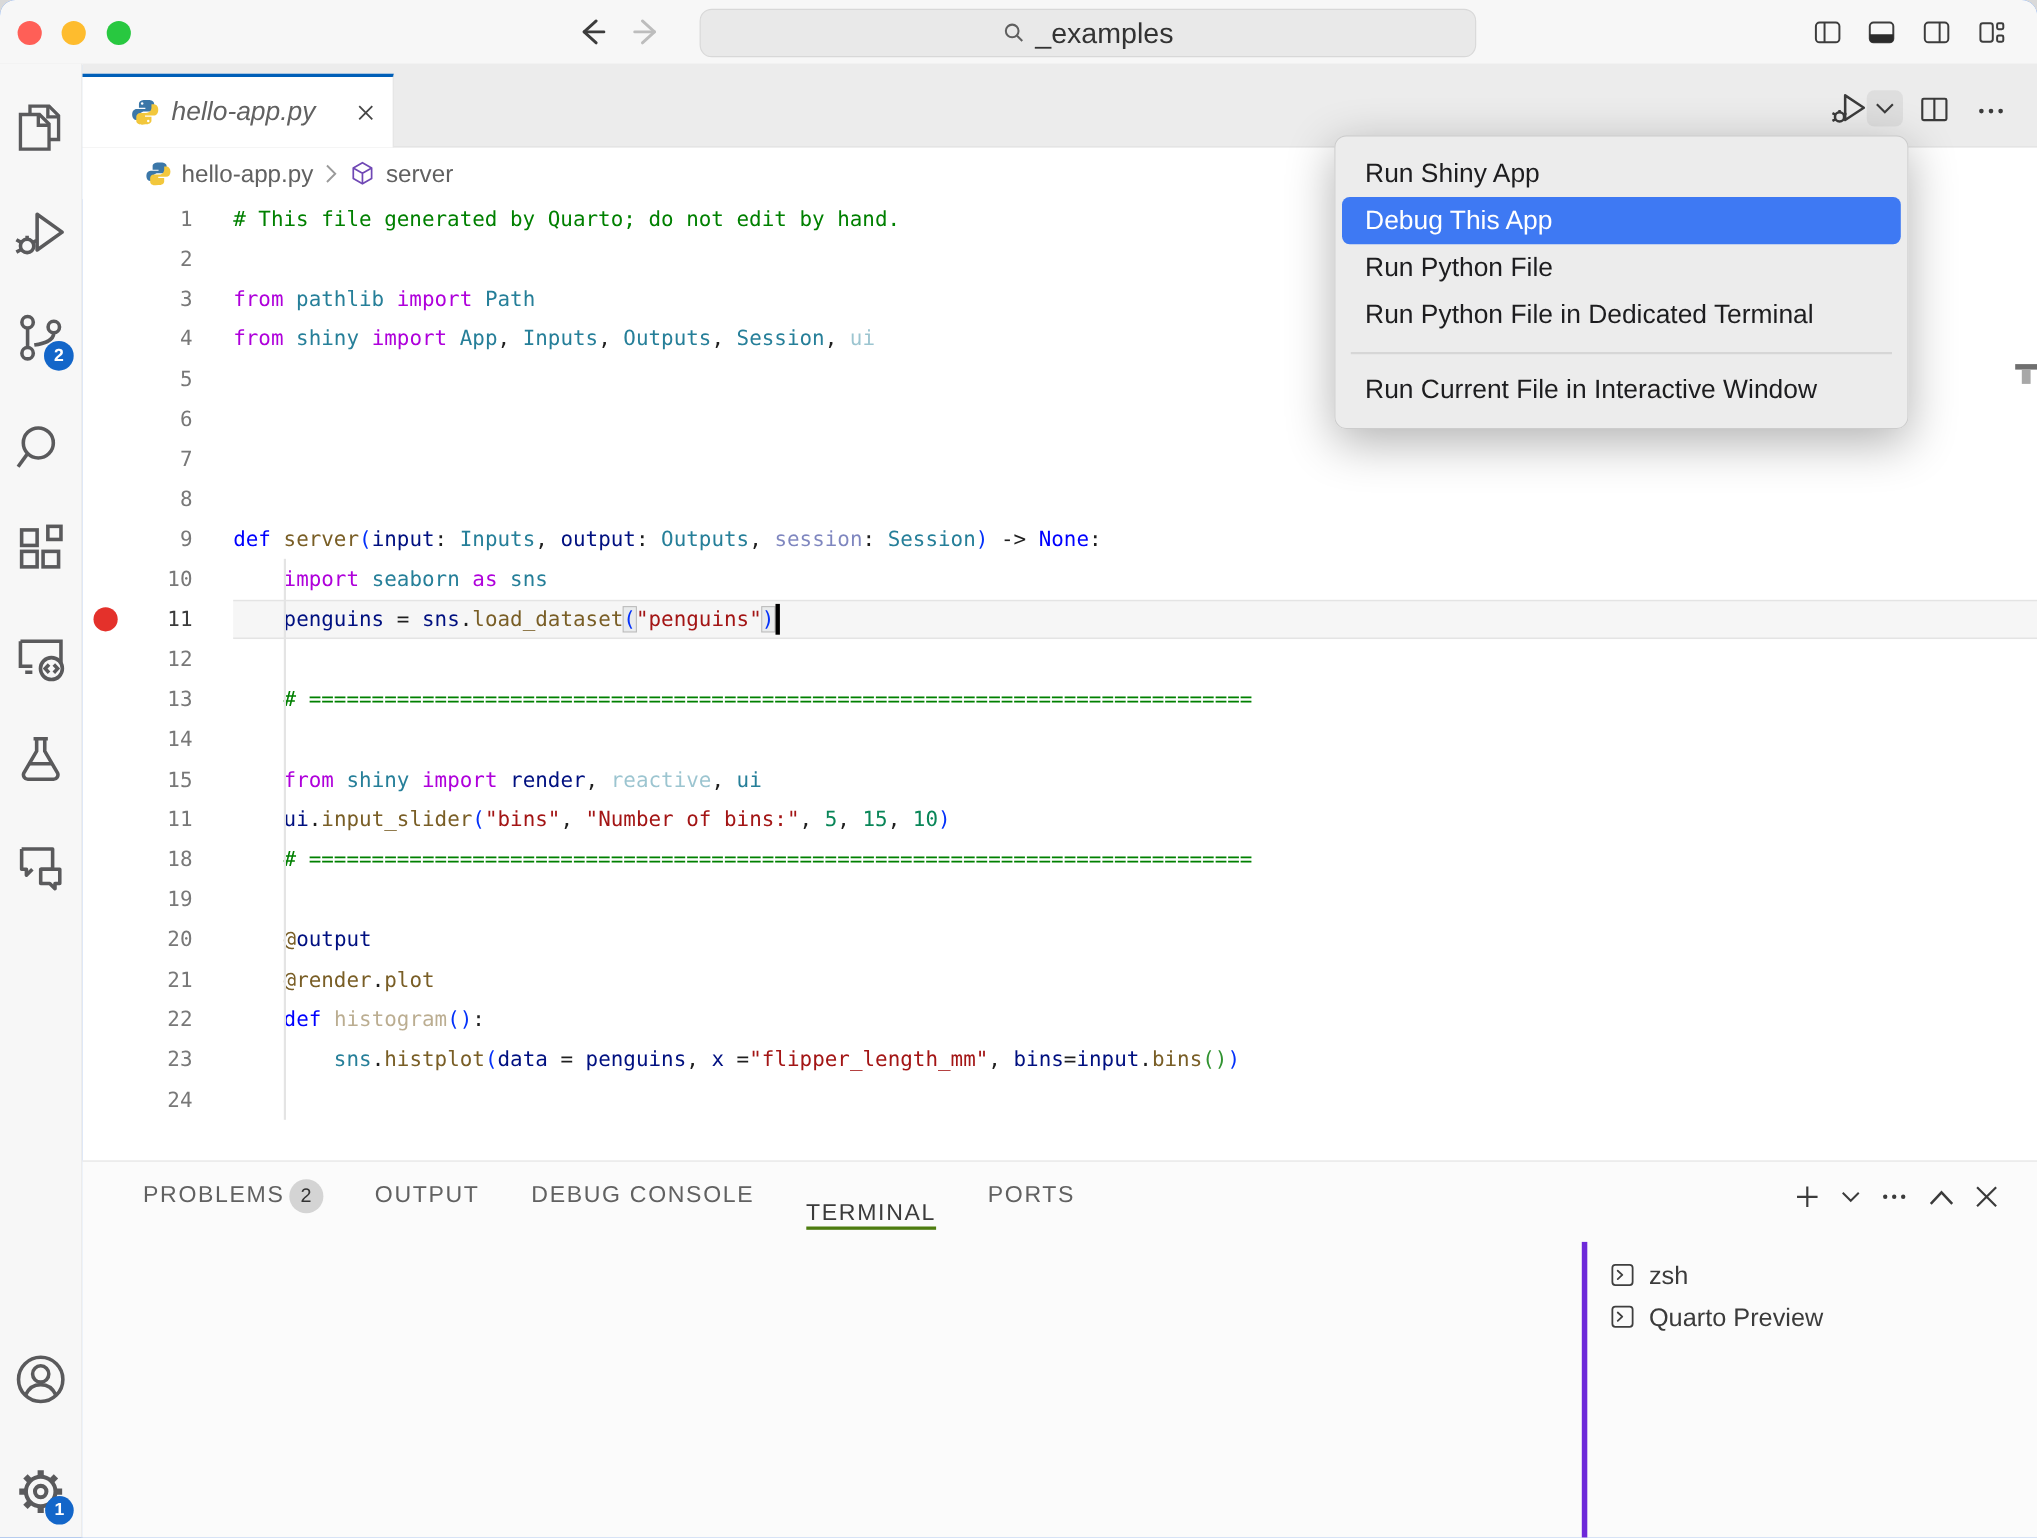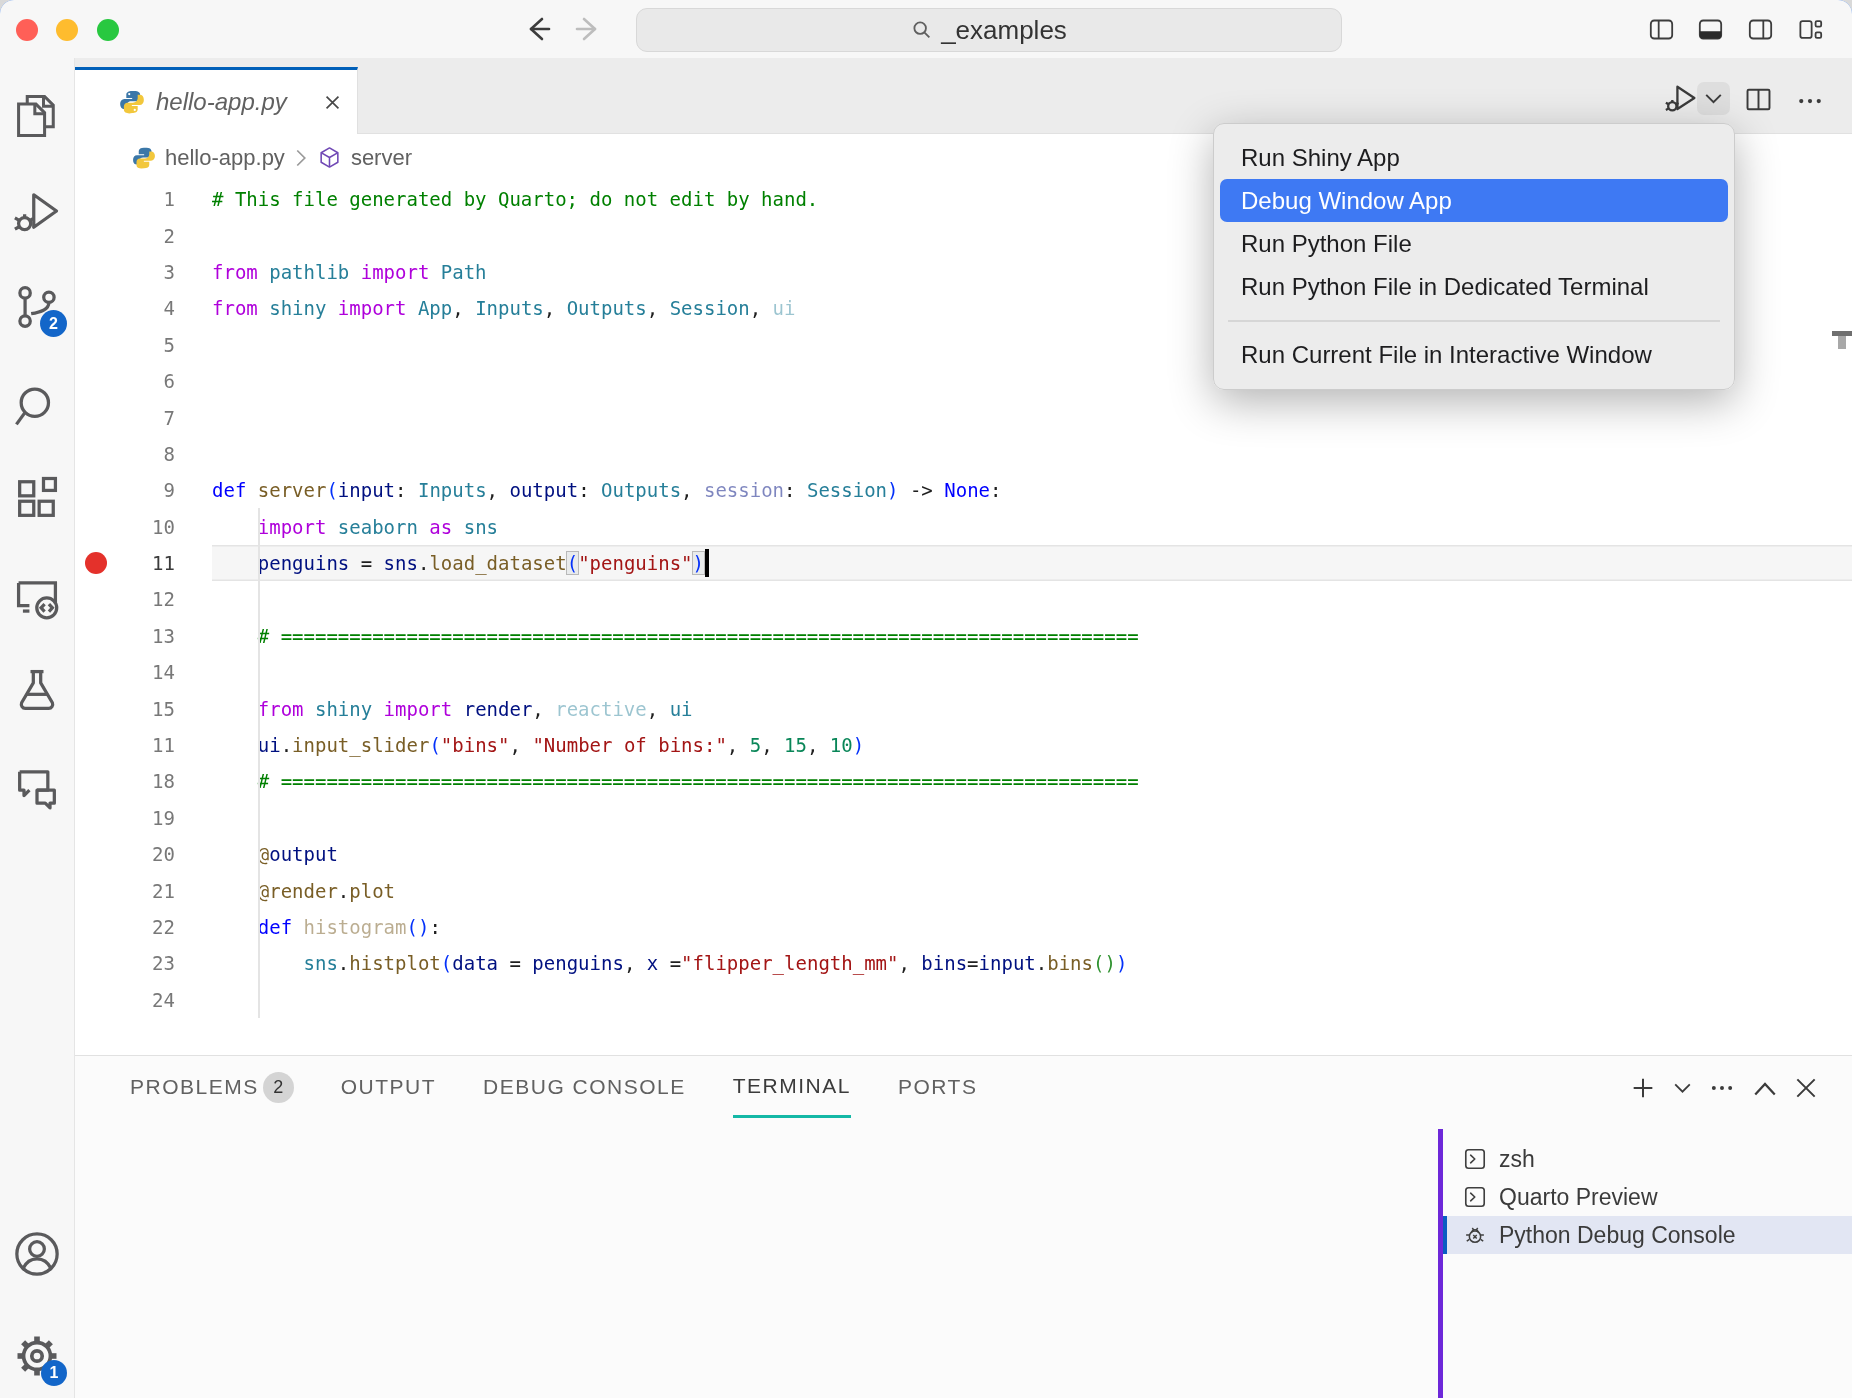--- a/index.html
+++ b/index.html
@@ -51,21 +51,21 @@
   
   #menu{position:absolute;left:1213px;top:123px;width:522px;background:rgba(236,236,236,.98);
         border:1px solid #cccccc;border-radius:11px;box-shadow:0 12px 44px rgba(0,0,0,.3);padding:12px 0;box-sizing:border-box;z-index:50;}
   .menu-item{height:43px;display:flex;align-items:center;padding-left:27px;font-size:24px;color:#1d1d1f;}
   .menu-item.sel{background:#3e79f3;color:#fff;margin:0 6px;padding-left:21px;border-radius:7px;}
   .menu-sep{height:1.5px;background:#d6d6d6;margin:12px 14px;}
   
   #panel{position:absolute;left:75px;right:0;top:1055px;bottom:0;background:#fbfbfb;border-top:1px solid #e1e1e1;box-sizing:border-box;}
   #panel-tabs{height:62px;display:flex;align-items:stretch;padding-left:55px;gap:47px;}
   .ptab{display:flex;align-items:center;gap:4px;font-size:21px;letter-spacing:1.5px;color:#616161;box-sizing:border-box;}
-  .ptab.active{color:#3b3b3b;border-bottom:3px solid #14b8a6;}
+  .ptab.active{color:#3b3b3b;border-bottom:3px solid #4d7c0f;align-items:flex-end;}
   .ptab-badge{width:31px;height:31px;border-radius:50%;background:#d4d4d4;color:#333;font-size:18px;letter-spacing:0;
               display:flex;align-items:center;justify-content:center;}
   #panel-actions{position:absolute;right:34px;top:18px;display:flex;align-items:center;gap:17px;}
   #term-line{position:absolute;left:59px;top:88px;font-family:"DejaVu Sans Mono",monospace;font-size:21px;color:#333;white-space:pre;display:flex;align-items:center;}
   #term-cursor{display:inline-block;width:14px;height:24px;border:2.5px solid #3a6fd8;margin-left:2px;}
   #term-list{position:absolute;left:1363px;right:0;top:73px;bottom:0;border-left:5px solid #6d28d9;padding-top:11px;box-sizing:border-box;}
   .trow{height:38px;display:flex;align-items:center;gap:11px;padding-left:19px;font-size:23px;color:#3b3b3b;}
   .trow.sel{background:#e2e6f3;box-shadow:inset 4px 0 0 #0a5dc2;}
   
   #ruler-t1{position:absolute;left:1832px;top:331px;width:20px;height:5px;background:#6f6f6f;}
@@ -367,21 +367,21 @@
             <div class="ln">24</div>
             <div class="content"></div>
           </div>
         </div>
       <div id="indent-guide"></div>
     </div>
   </div>
 
   <div id="menu">
       <div class="menu-item">Run Shiny App</div>
-      <div class="menu-item sel">Debug Window App</div>
+      <div class="menu-item sel">Debug This App</div>
       <div class="menu-item">Run Python File</div>
       <div class="menu-item">Run Python File in Dedicated Terminal</div>
       <div class="menu-sep"></div>
       <div class="menu-item">Run Current File in Interactive Window</div>
     </div>
 
   <div id="panel">
     <div id="panel-tabs">
         <div class="ptab">
           <span>PROBLEMS</span>
@@ -431,30 +431,18 @@
         </div>
         <div class="trow">
           <span>
             <svg width="26" height="26" viewBox="0 0 24 24" fill="none" stroke="#3f3f3f" stroke-width="1.5">
               <rect x="3.5" y="3.5" width="17" height="17" rx="2.5"></rect>
               <path d="M8 8.5 L11.8 12 L8 15.5" stroke-linejoin="round" stroke-linecap="round"></path>
             </svg>
           </span>
           <span>Quarto Preview</span>
         </div>
-        <div class="trow sel">
-          <span>
-            <svg width="26" height="26" viewBox="0 0 24 24" fill="none" stroke="#3f3f3f" stroke-width="1.4">
-              <circle cx="12" cy="13.5" r="5.2"></circle>
-              <path d="M8.8 9.4 a3.4 3.4 0 0 1 6.4 0"></path>
-              <path d="M9.5 5.5 l1.4 2 M14.5 5.5 l-1.4 2"></path>
-              <path d="M6.8 12 H3.8 M6.8 16 l-2.4 1.6 M17.2 12 h3 M17.2 16 l2.4 1.6"></path>
-              <path d="M10.4 12 l3.2 3.2 M13.6 12 l-3.2 3.2"></path>
-            </svg>
-          </span>
-          <span>Python Debug Console</span>
-        </div>
       </div>
   </div>
 
   <div id="ruler-t1"></div>
   <div id="ruler-t2"></div>
 </div>
 
 </body></html>

